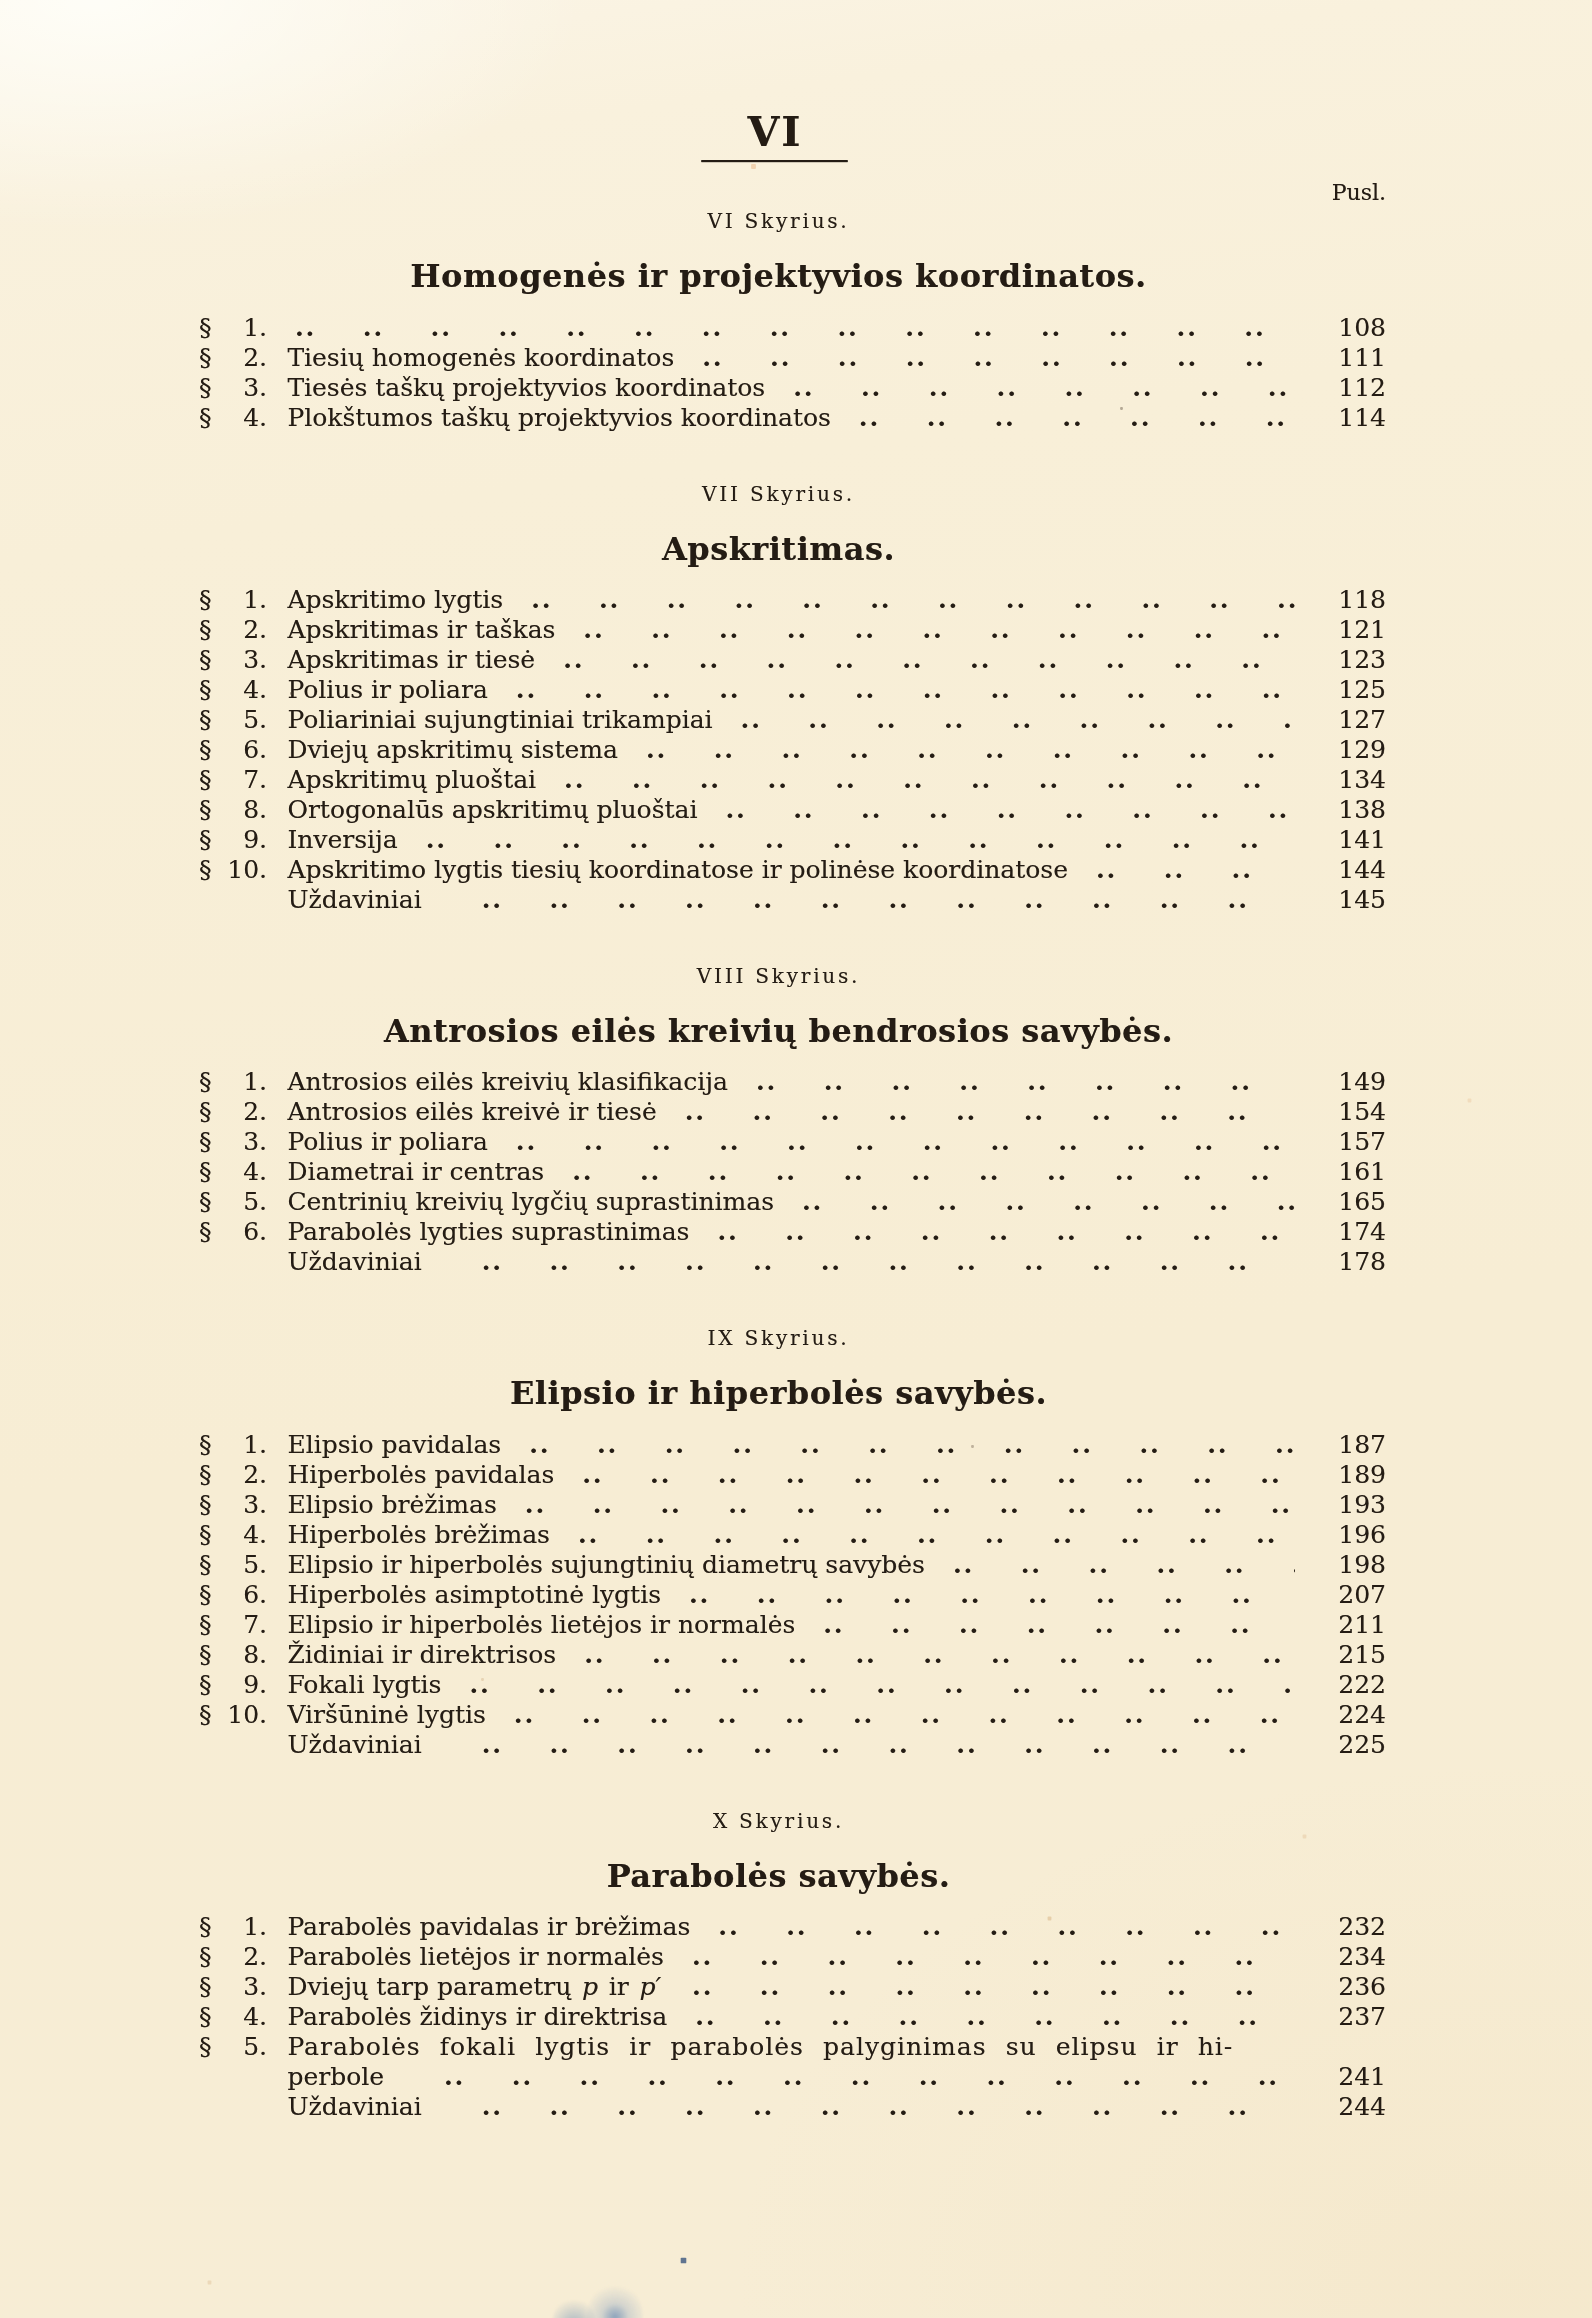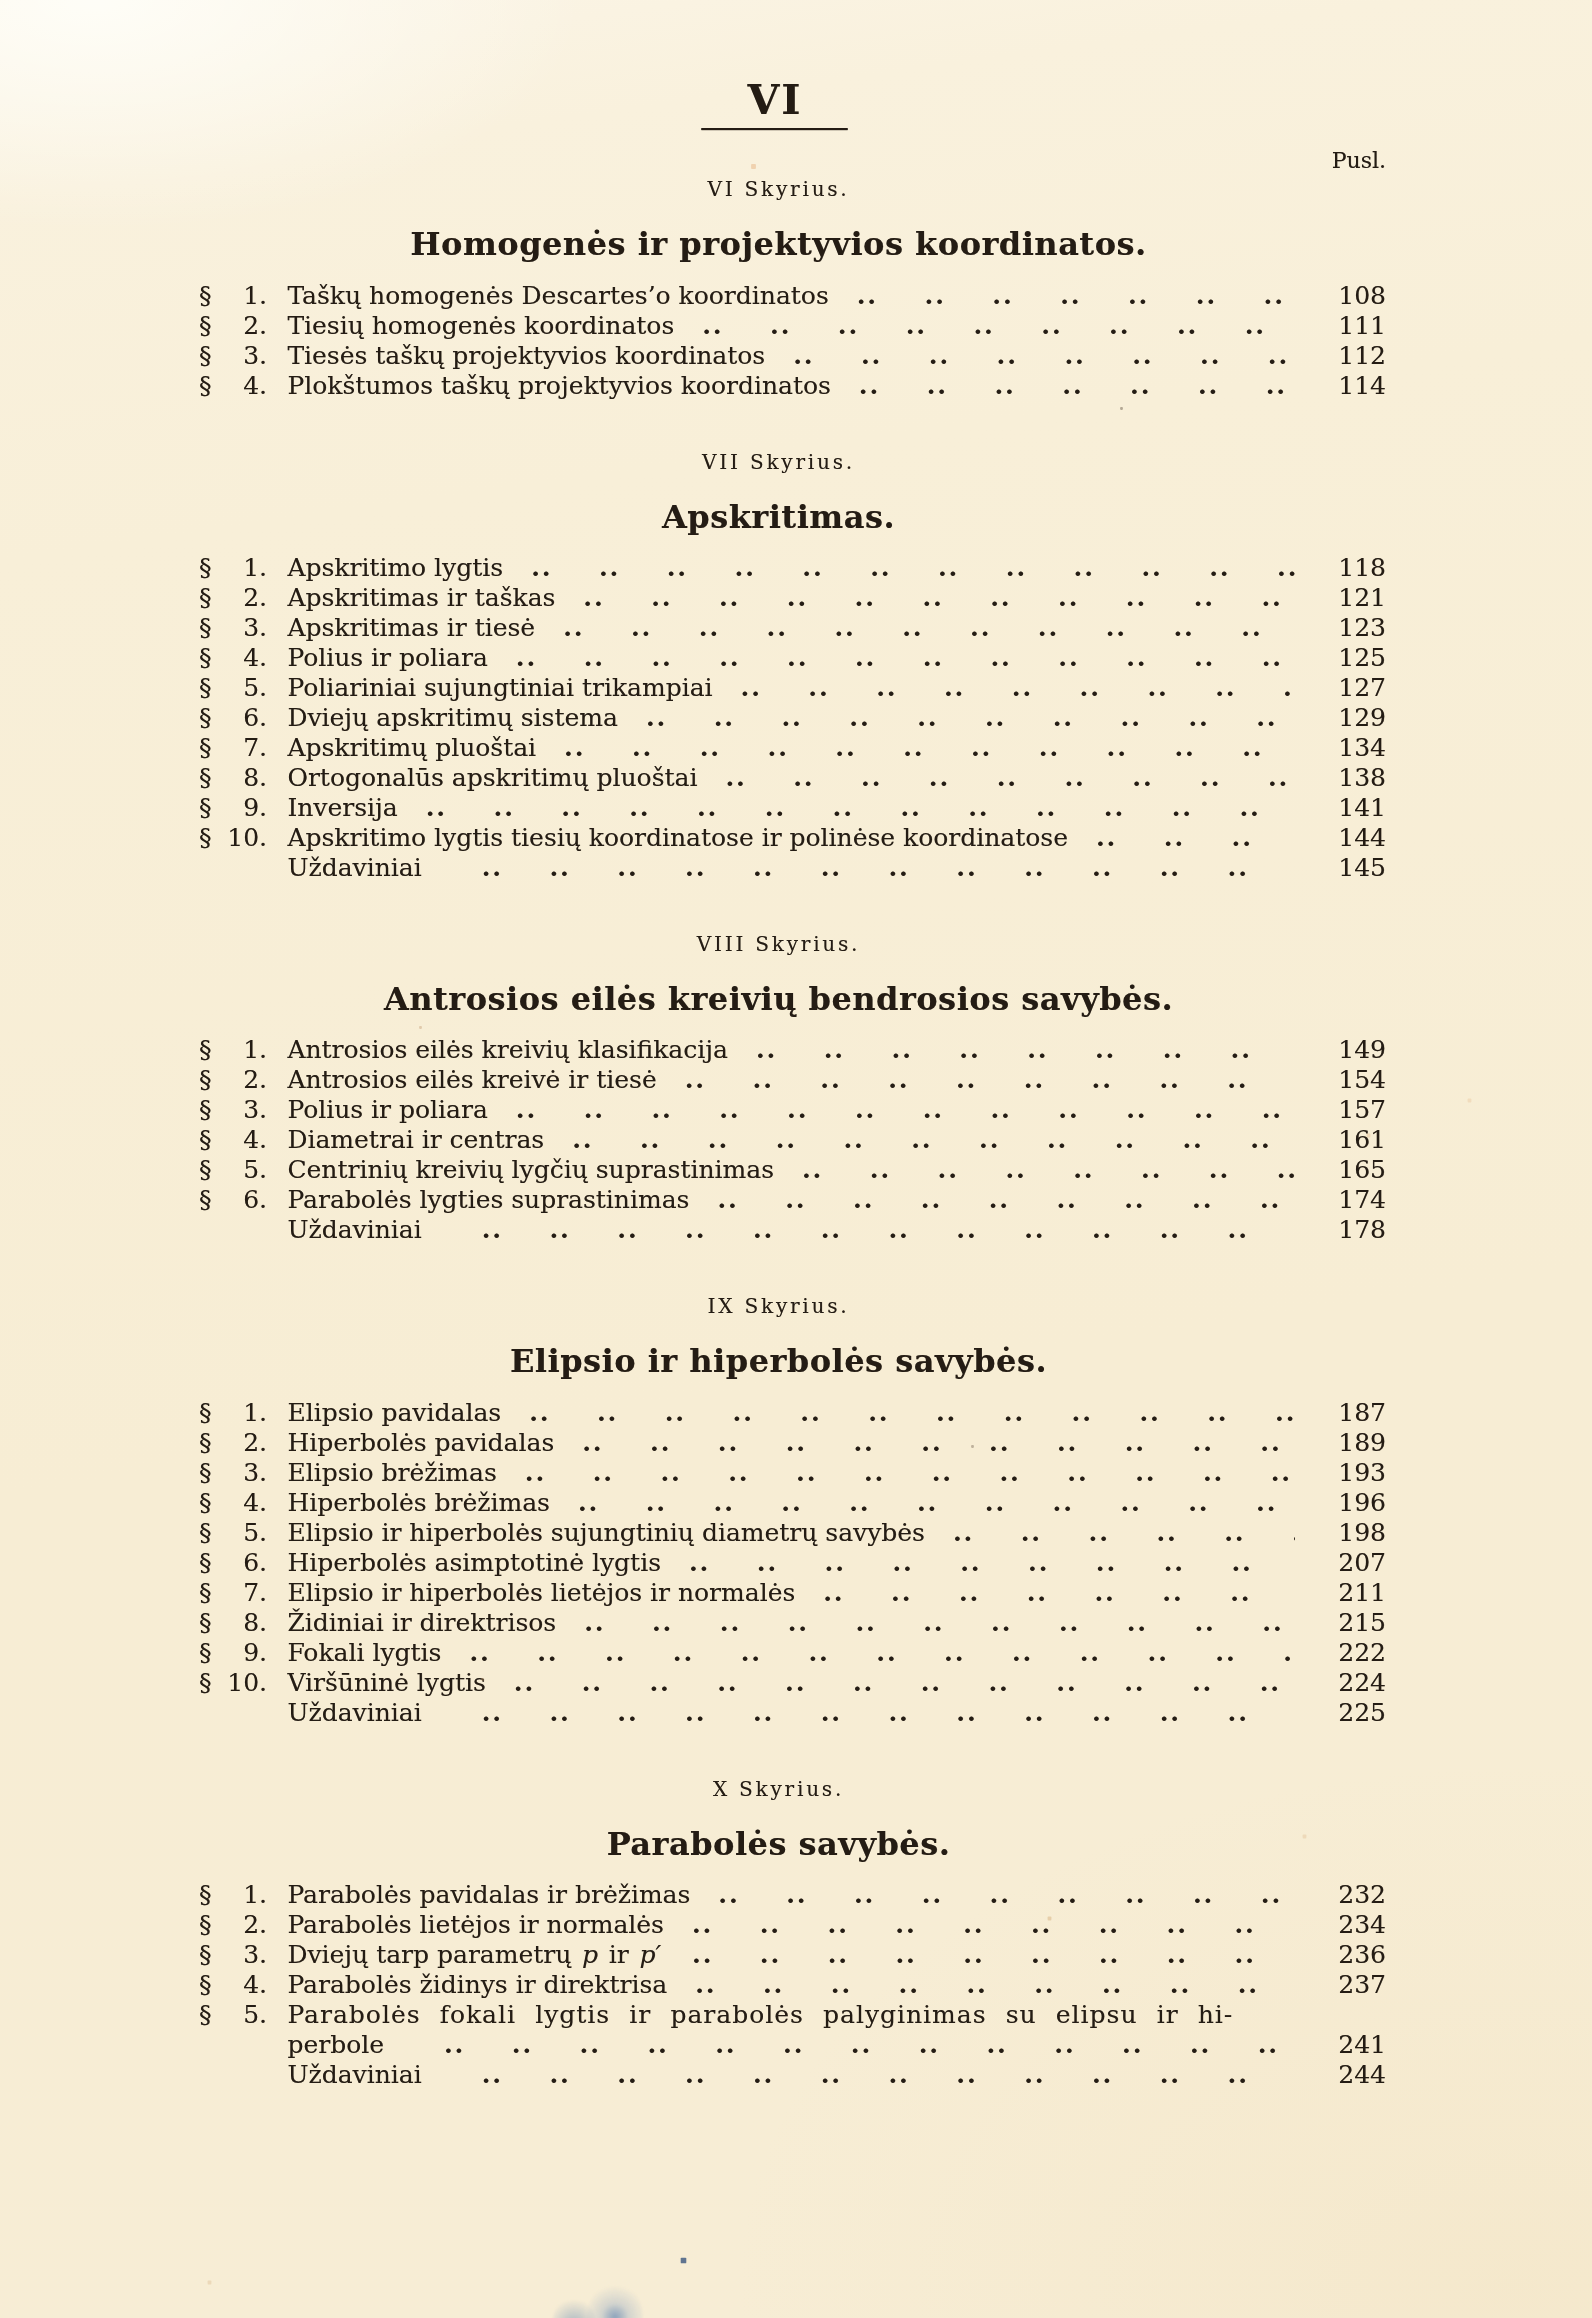--- a/index.html
+++ b/index.html
@@ -11,21 +11,21 @@
     color:#241c14;
     background:
       radial-gradient(ellipse 788px 371px at 6% 0%, rgba(255,255,250,.85), rgba(255,255,250,0) 62%),
       radial-gradient(ellipse 1113px 742px at 95% 90%, rgba(238,218,178,.25), rgba(238,218,178,0) 70%),
       linear-gradient(172deg,#fbf5e7 0px,#f9f1dd 195px,#f8efd8 556px,#f7edd4 1484px,#f7edd5 2538px);
   }
   .content{
     position:relative;
     margin-left:199px;
     width:1187px;
-    padding-top:80px;
+    padding-top:112px;
     text-shadow:0.2px 0.3px 0.4px rgba(40,30,20,.45);
   }
   .folio{
     font-size:41px;font-weight:bold;line-height:1;
     text-align:center;position:relative;left:-17.6px;
     letter-spacing:1.9px;
   }
   .folio-rule{
     width:147px;height:2.8px;background:#241c14;
     margin:6.5px auto 0;position:relative;left:-17.6px;
@@ -95,21 +95,20 @@
       <div class="pusl">Pusl.</div>
     </header>
 
     <section class="toc-section">
       <h2 class="chapter">VI Skyrius.</h2>
       <h3 class="theme">Homogenės ir projektyvios koordinatos.</h3>
       <div class="rows">
           <div class="row">
             <span class="c-mark">§</span>
             <span class="c-num">1.</span>
-            <span class="c-title">Taškų homogenės Descartes’o koordinatos</span>
             <span class="c-leader">.. .. .. .. .. .. .. .. .. .. .. .. .. .. .. .. .. .. .. .. .. .. .. .. .. .. .. .. .. .. .. .. .. .. </span>
             <span class="c-page">108</span>
           </div>
           <div class="row">
             <span class="c-mark">§</span>
             <span class="c-num">2.</span>
             <span class="c-title">Tiesių homogenės koordinatos</span>
             <span class="c-leader">.. .. .. .. .. .. .. .. .. .. .. .. .. .. .. .. .. .. .. .. .. .. .. .. .. .. .. .. .. .. .. .. .. .. </span>
             <span class="c-page">111</span>
           </div>

